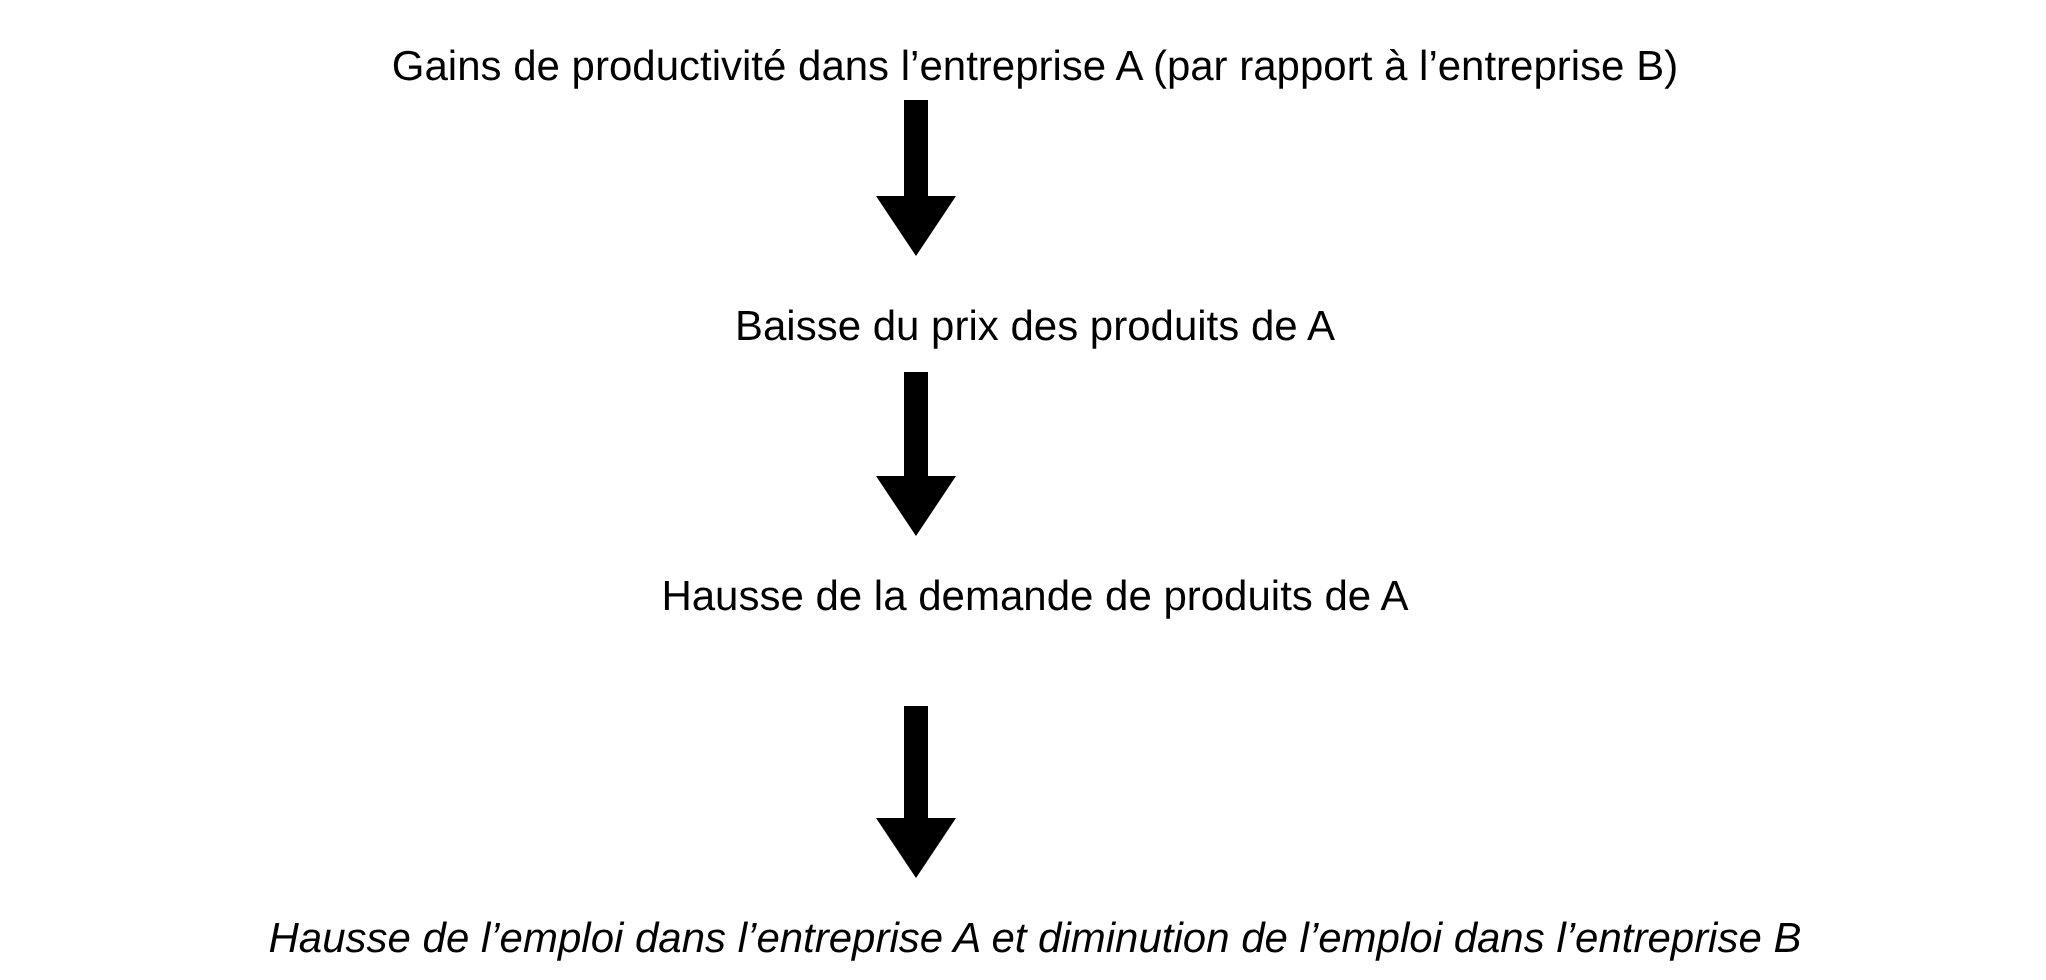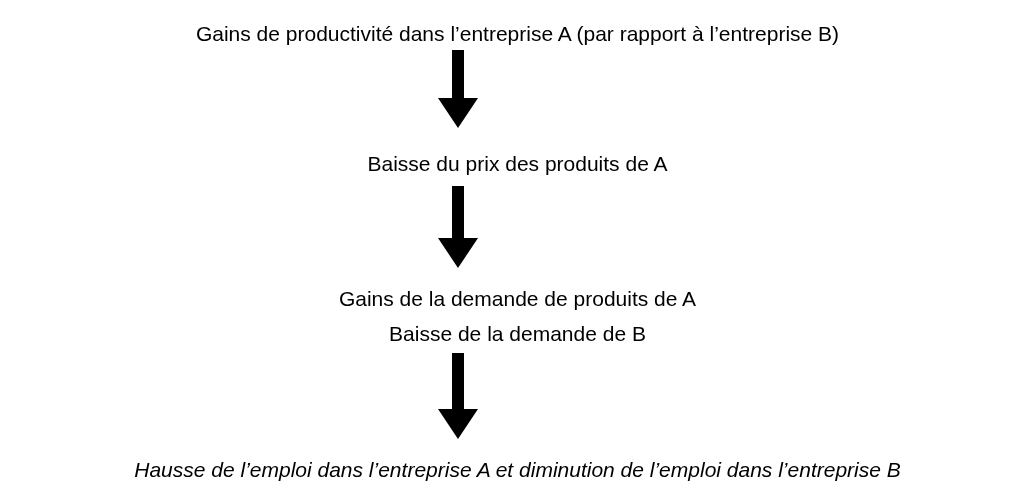--- a/index.html
+++ b/index.html
@@ -71,22 +71,21 @@
     <span class="line">Baisse du prix des produits de A</span>
   </div>
 
   <div class="arrow arrow-2">
     <svg width="1023" height="84" viewBox="0 0 1023 84" xmlns="http://www.w3.org/2000/svg">
       <path d="M452,0 H464 V52 H478 L458,82 L438,52 H452 Z" fill="#000000"></path>
     </svg>
   </div>
 
   <div class="node node-3">
-    <span class="line">Gains de la demande de produits de A</span>
-    <span class="line">Baisse de la demande de B</span>
+    <span class="line">Hausse de la demande de produits de A</span>
   </div>
 
   <div class="arrow arrow-3">
     <svg width="1023" height="88" viewBox="0 0 1023 88" xmlns="http://www.w3.org/2000/svg">
       <path d="M452,0 H464 V56 H478 L458,86 L438,56 H452 Z" fill="#000000"></path>
     </svg>
   </div>
 
   <div class="node node-4">
     <span class="line">Hausse de l’emploi dans l’entreprise A et diminution de l’emploi dans l’entreprise B</span>

